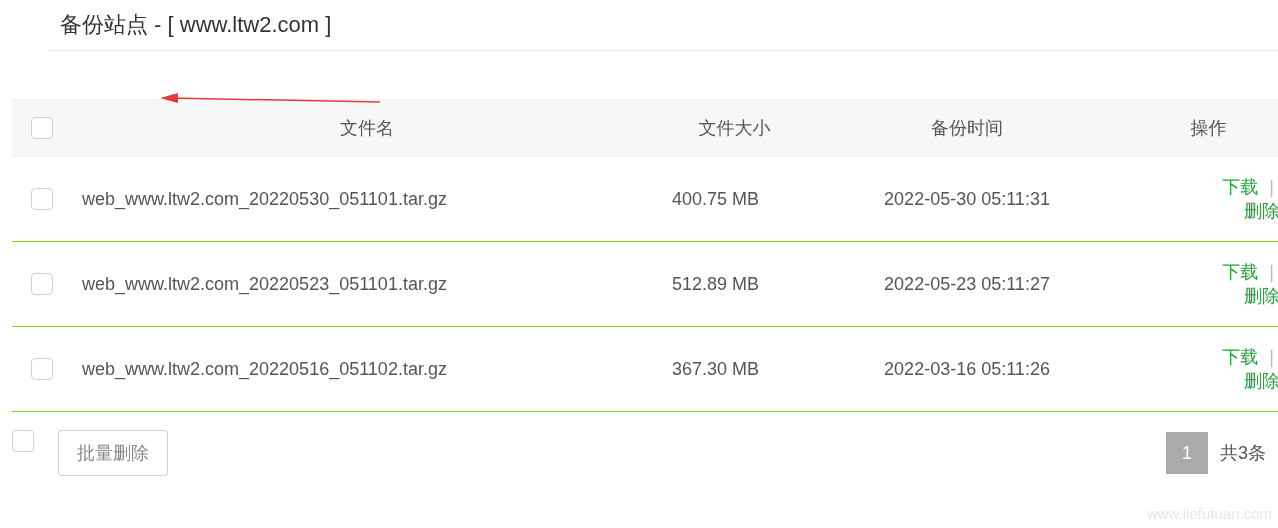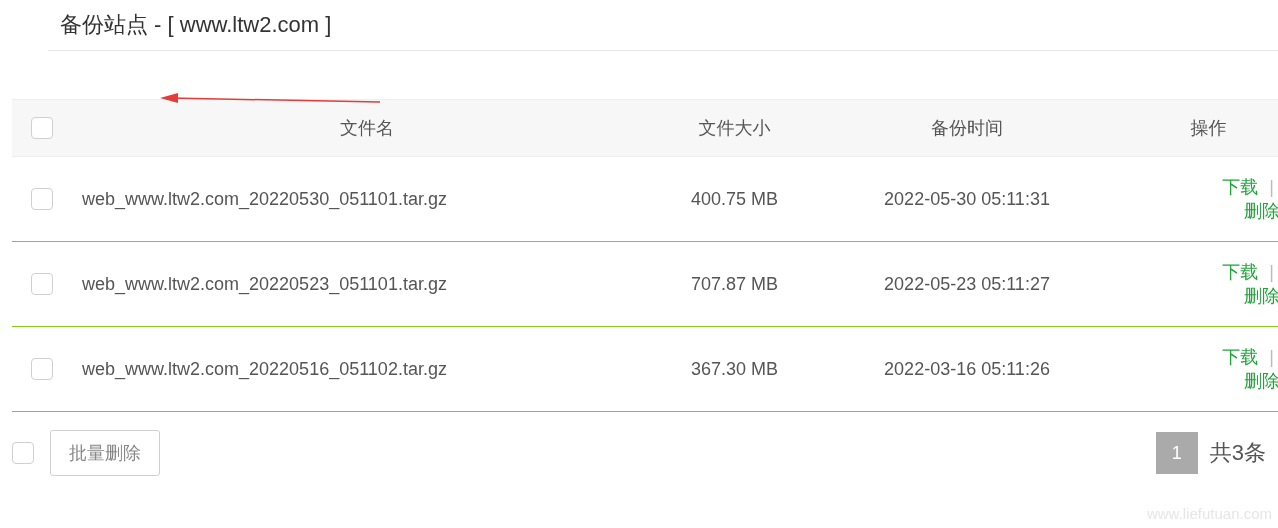--- a/index.html
+++ b/index.html
@@ -70,21 +70,20 @@
     }
     .col-check {
       width: 60px;
       text-align: center;
     }
     .col-name {
       width: 590px;
     }
     .col-size {
       width: 145px;
-      text-align: center;
     }
     .col-time {
       width: 320px;
       text-align: center;
     }
     .col-ops {
       text-align: right;
       padding-right: 0;
     }
     .checkbox {
@@ -108,22 +107,21 @@
       margin: 0 6px;
     }
     .footer {
       padding: 18px 12px;
       display: flex;
       align-items: center;
       justify-content: space-between;
     }
     .footer-left {
       display: flex;
-      align-items: center;
-      gap: 16px;
+      gap: 24px;
     }
     .btn-batch {
       background: #fff;
       color: #888;
       border: 1px solid #d0d0d0;
       padding: 10px 18px;
       font-size: 18px;
       border-radius: 3px;
       cursor: pointer;
     }
@@ -137,21 +135,21 @@
       align-items: center;
       justify-content: center;
       width: 42px;
       height: 42px;
       background: #aaa;
       color: #fff;
       font-size: 18px;
       cursor: pointer;
     }
     .page-total {
-      font-size: 22px;
+      font-size: 18px;
       color: #555;
     }
     .watermark {
       position: fixed;
       right: 6px;
       bottom: 6px;
       color: #e6e6e6;
       font-size: 15px;
       pointer-events: none;
       font-family: Arial, sans-serif;
@@ -187,21 +185,21 @@
       <td class="col-time">2022-05-30 05:11:31</td>
       <td class="col-ops">
         <a class="link-action">下载</a>
         <span class="ops-sep">|</span>
         <a class="link-action">删除</a>
       </td>
     </tr>
     <tr>
       <td class="col-check"><span class="checkbox"></span></td>
       <td class="col-name">web_www.ltw2.com_20220523_051101.tar.gz</td>
-      <td class="col-size">707.87 MB</td>
+      <td class="col-size">512.89 MB</td>
       <td class="col-time">2022-05-23 05:11:27</td>
       <td class="col-ops">
         <a class="link-action">下载</a>
         <span class="ops-sep">|</span>
         <a class="link-action">删除</a>
       </td>
     </tr>
     <tr>
       <td class="col-check"><span class="checkbox"></span></td>
       <td class="col-name">web_www.ltw2.com_20220516_051102.tar.gz</td>

